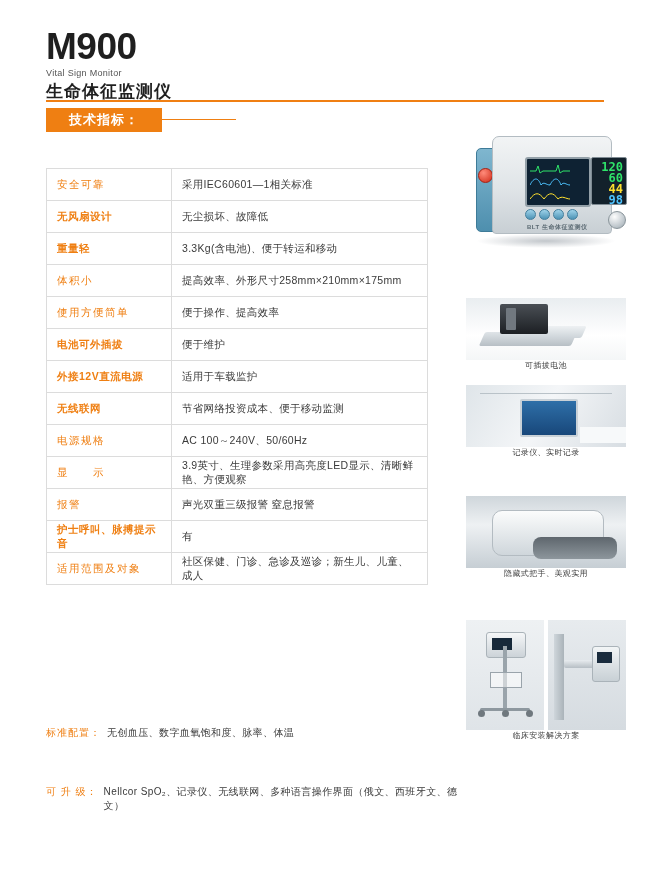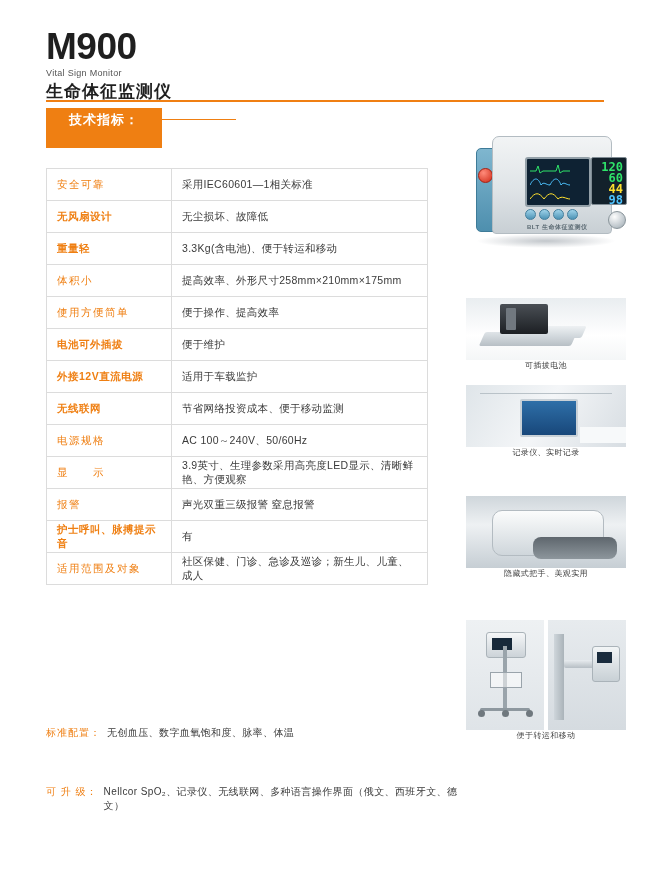--- a/index.html
+++ b/index.html
@@ -57,21 +57,21 @@
     height: 2px;
     background: #f07f13;
   }
 
   
   .section-tag {
     position: absolute;
     left: 46px;
     top: 108px;
     width: 116px;
-    height: 40px;
+    height: 24px;
     background: #ef7f12;
   }
   .section-tag-inner {
     position: absolute;
     left: 0;
     top: 0;
     width: 116px;
     height: 24px;
     line-height: 24px;
     text-align: center;
@@ -537,16 +537,16 @@
         <div class="wheel" style="left:12px;"></div>
         <div class="wheel" style="left:36px;"></div>
         <div class="wheel" style="left:60px;"></div>
       </div>
       <div class="art-r">
         <div class="mount-rail"></div>
         <div class="mount-arm"></div>
         <div class="mount-box"></div>
       </div>
     </div>
-    <div class="fig-cap">便于转运和移动</div>
+    <div class="fig-cap">临床安装解决方案</div>
   </div>
 
 </div>
 
 </body></html>

